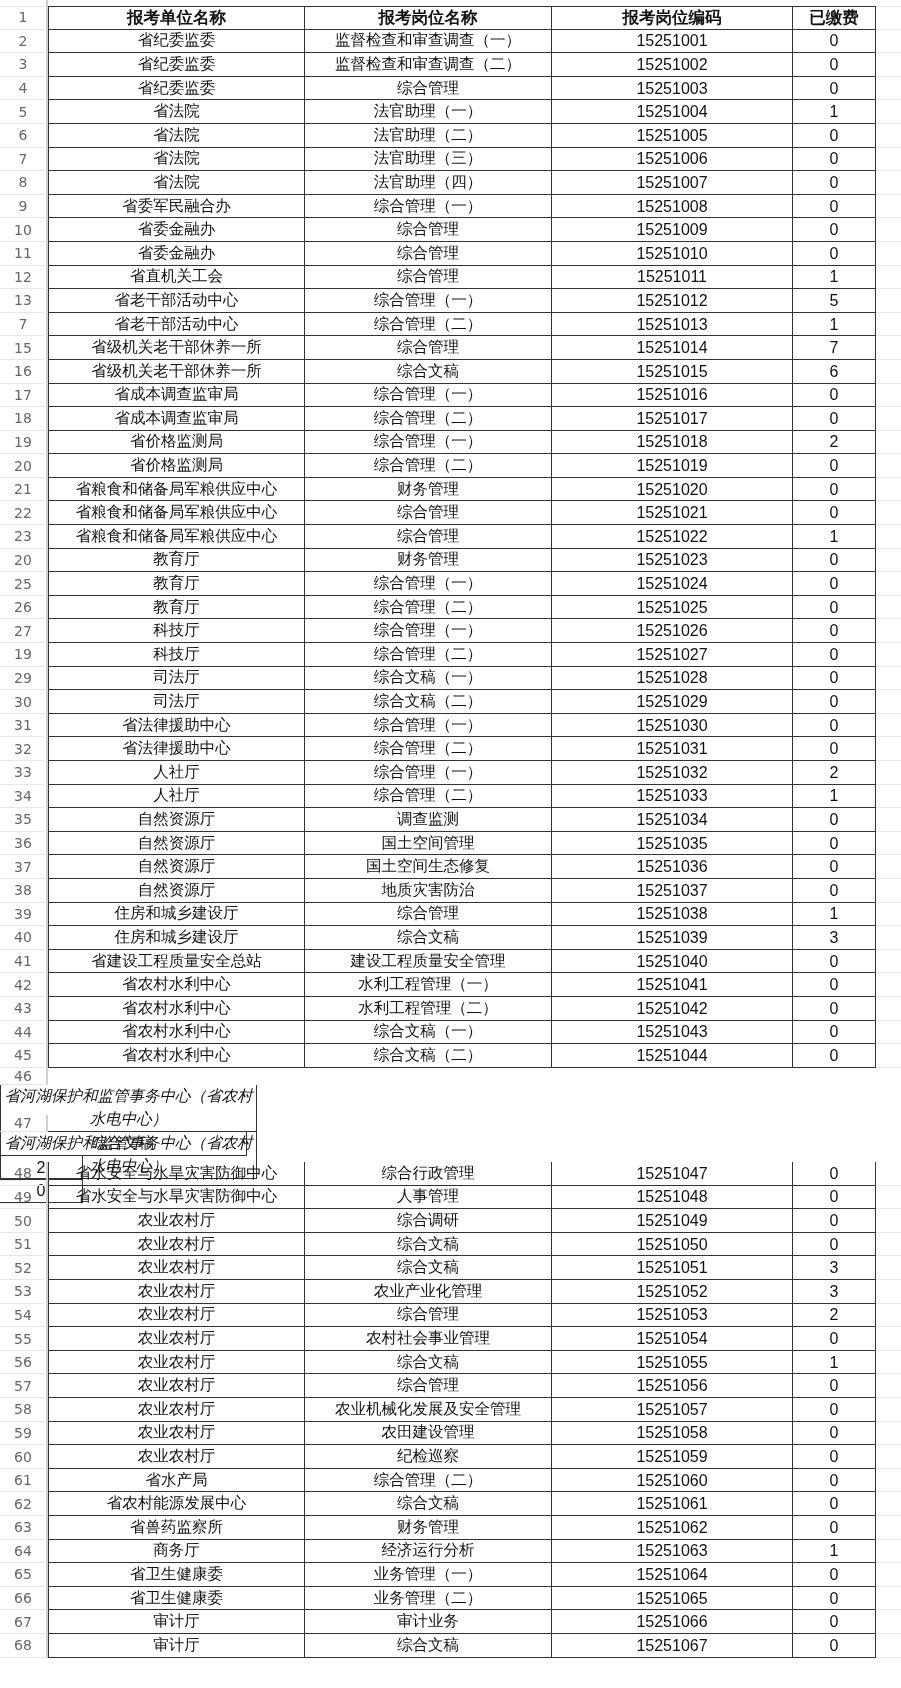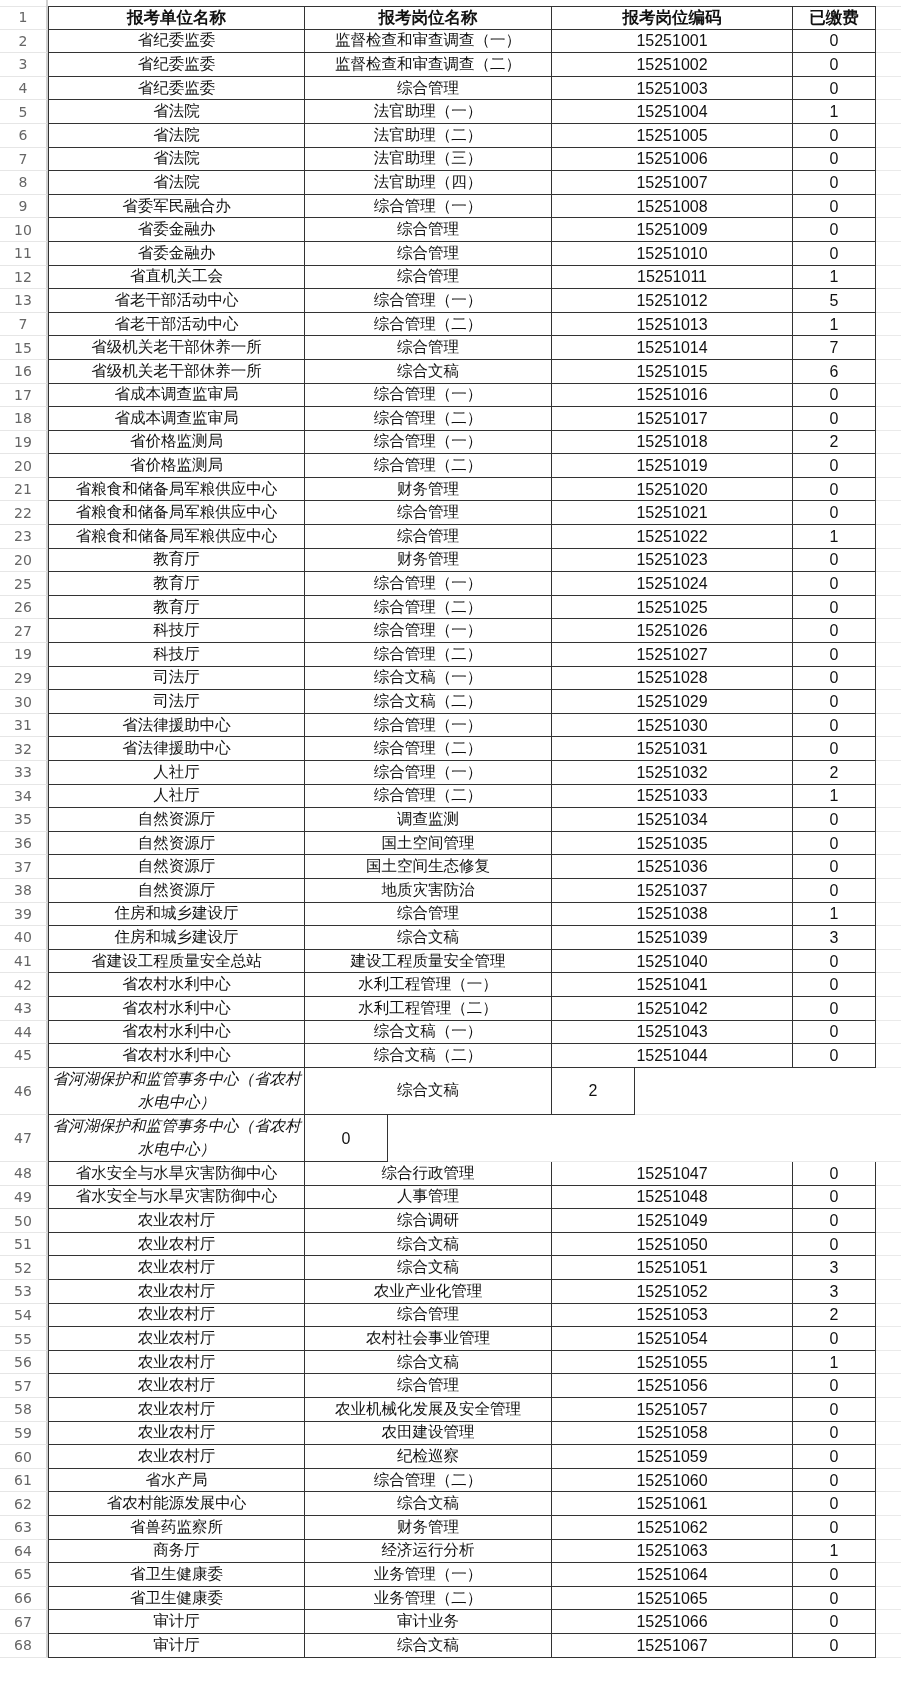--- a/index.html
+++ b/index.html
@@ -1,20 +1,20 @@
 <!DOCTYPE html>
 <html><head>
 <meta charset="utf-8">
 <style>
   html, body { margin:0; padding:0; background:#ffffff; }
   body { width:901px; height:1688px; overflow:hidden; position:relative;
          font-family: "DejaVu Sans", "Liberation Sans", sans-serif; color:#111; }
   .sheet { position:absolute; left:0; top:6px; }
   .row { display:flex; height:23.6px; }
-  .row.tall { height:47.2px; }
+  .row.tall { height:47.2px;flex-direction:column; }
   .rn { width:48px; flex:none; text-align:center; font-size:14px; color:#666;
         display:flex; align-items:center; justify-content:center;
         border-bottom:1px solid #e6e6e6; border-right:2px solid #d0d0d0; box-sizing:border-box; }
   .cell { flex:none; display:flex; align-items:center; justify-content:center; text-align:center;
           font-size:15.5px; line-height:23px; box-sizing:border-box;
           border-right:1.2px solid #333; border-bottom:1.2px solid #333; overflow:hidden; white-space:nowrap; }
   .tall .cell.wrap { white-space:normal;font-style:italic; }
   .c-a { width:257px; border-left:1.2px solid #333; }
   .c-b { width:247px; }
   .c-c { width:241px; font-family:"Liberation Sans", sans-serif; font-size:16px; }

